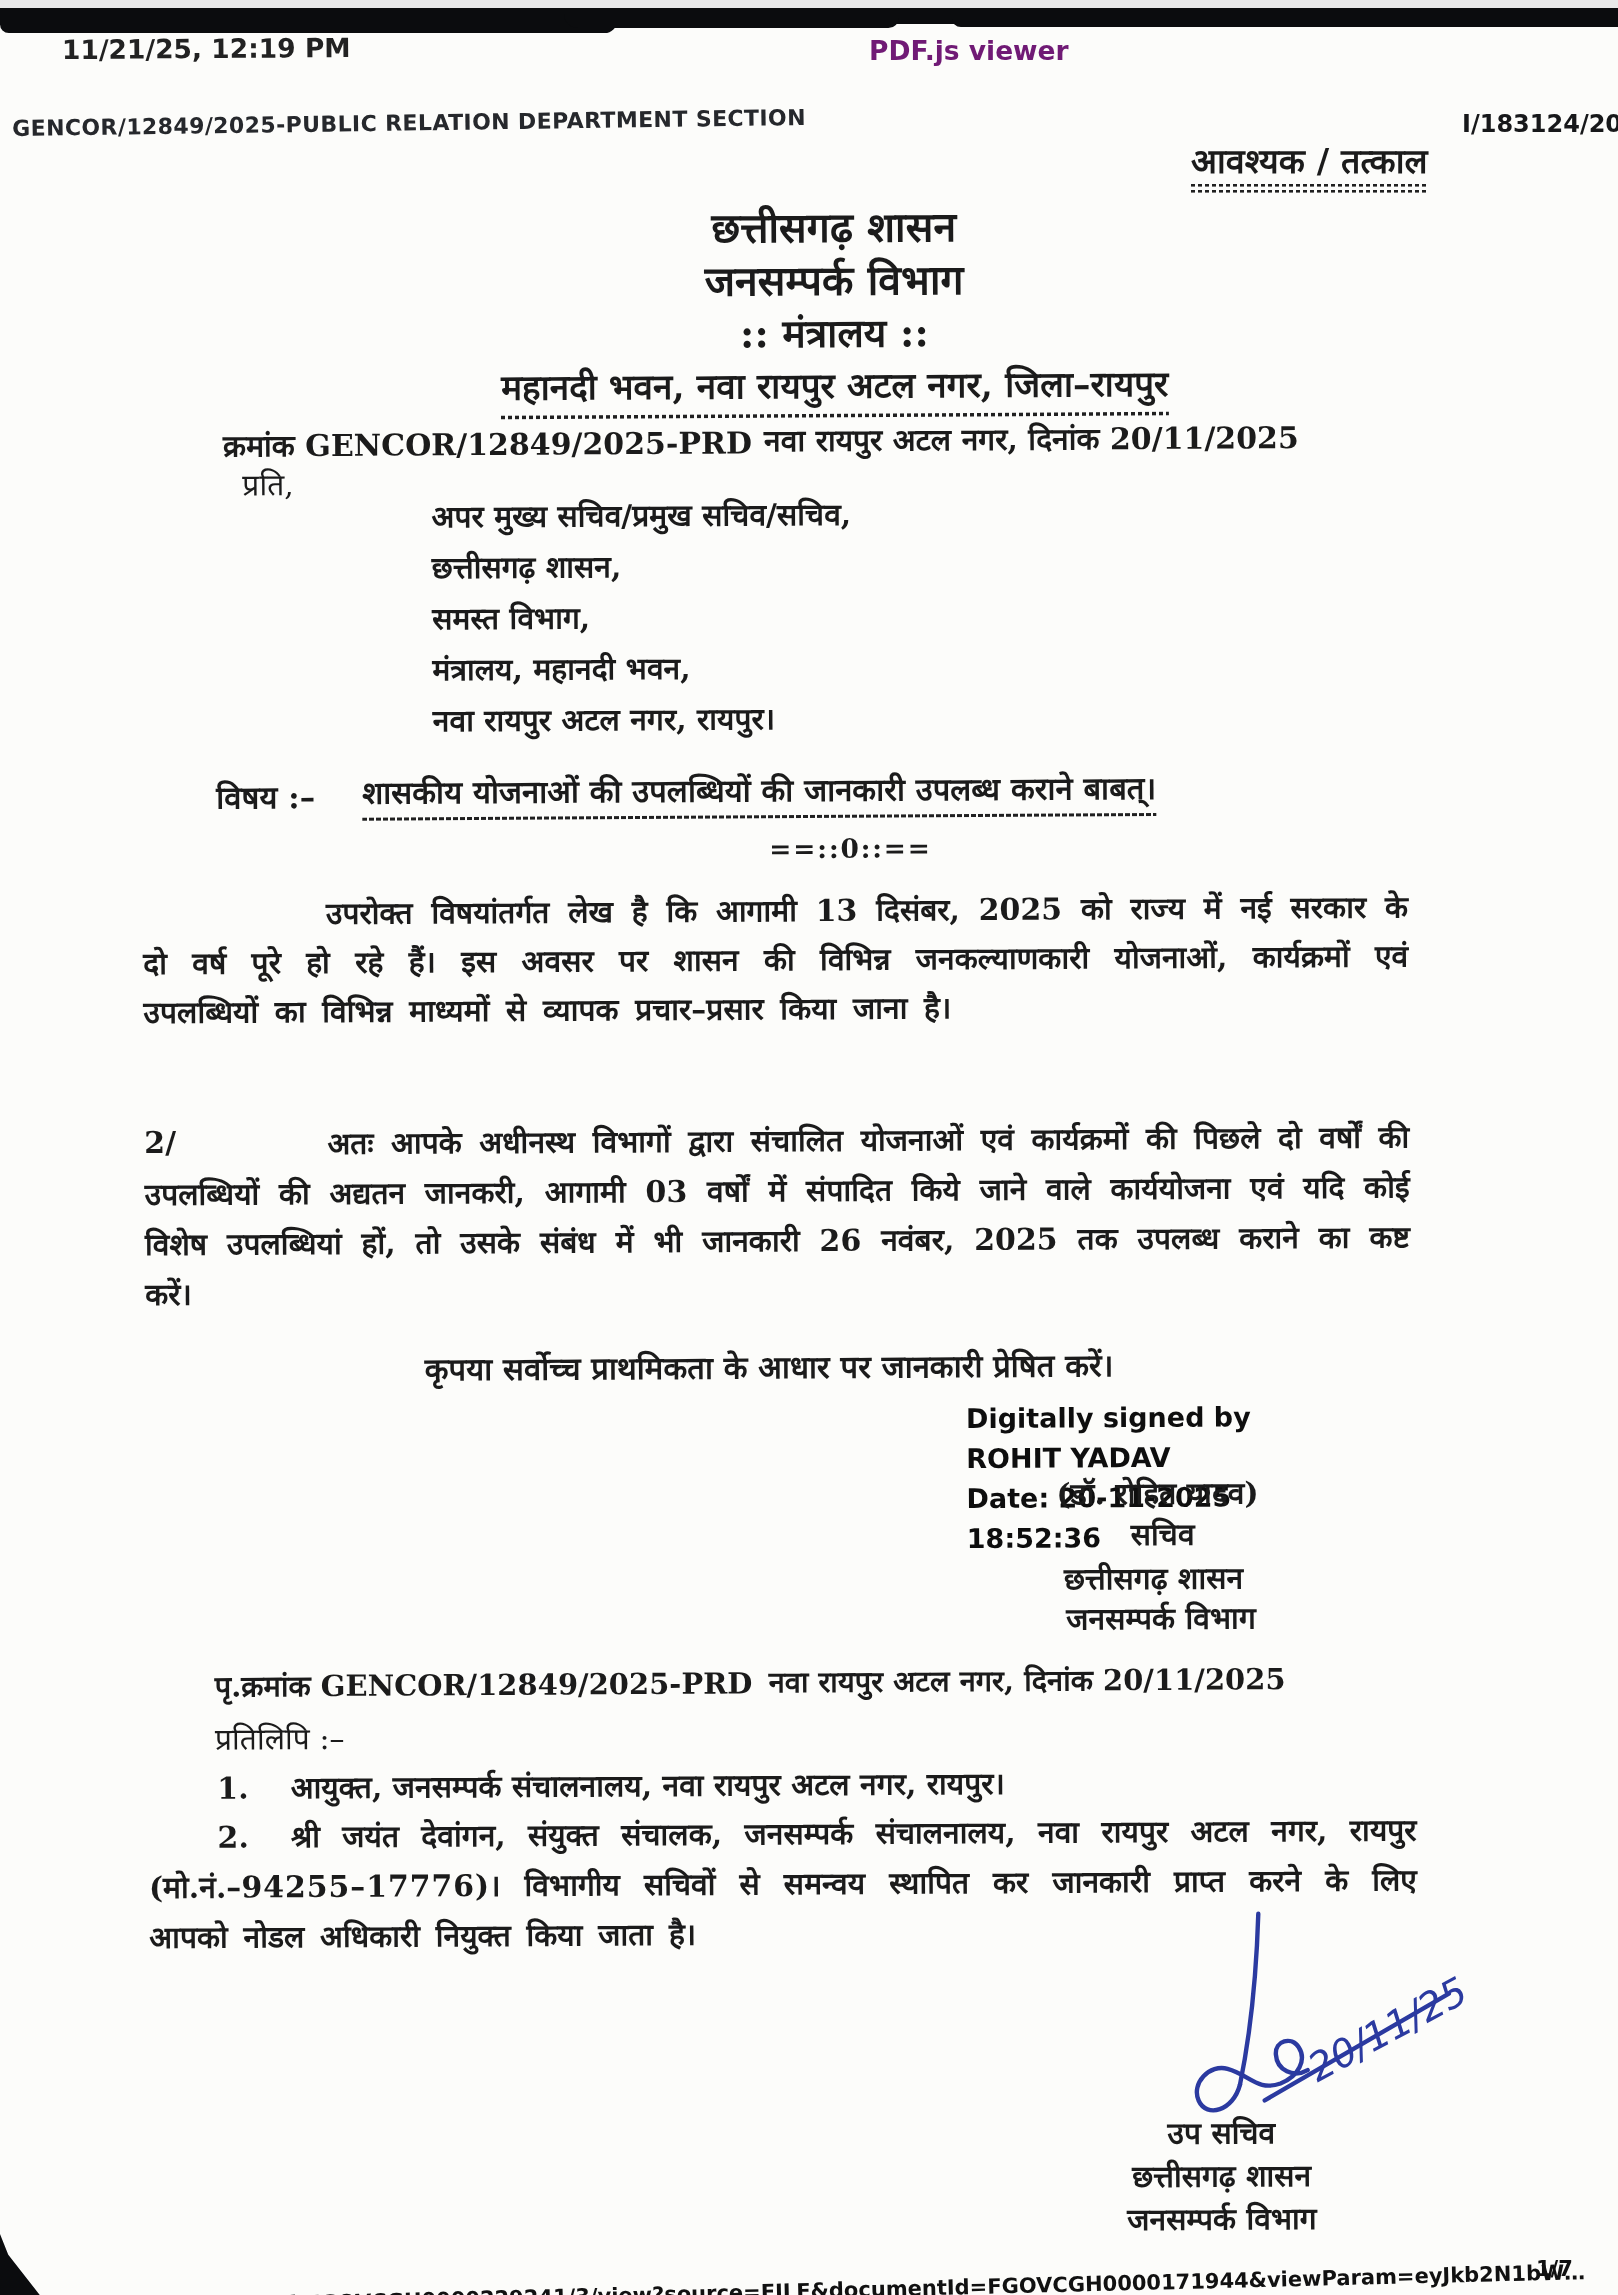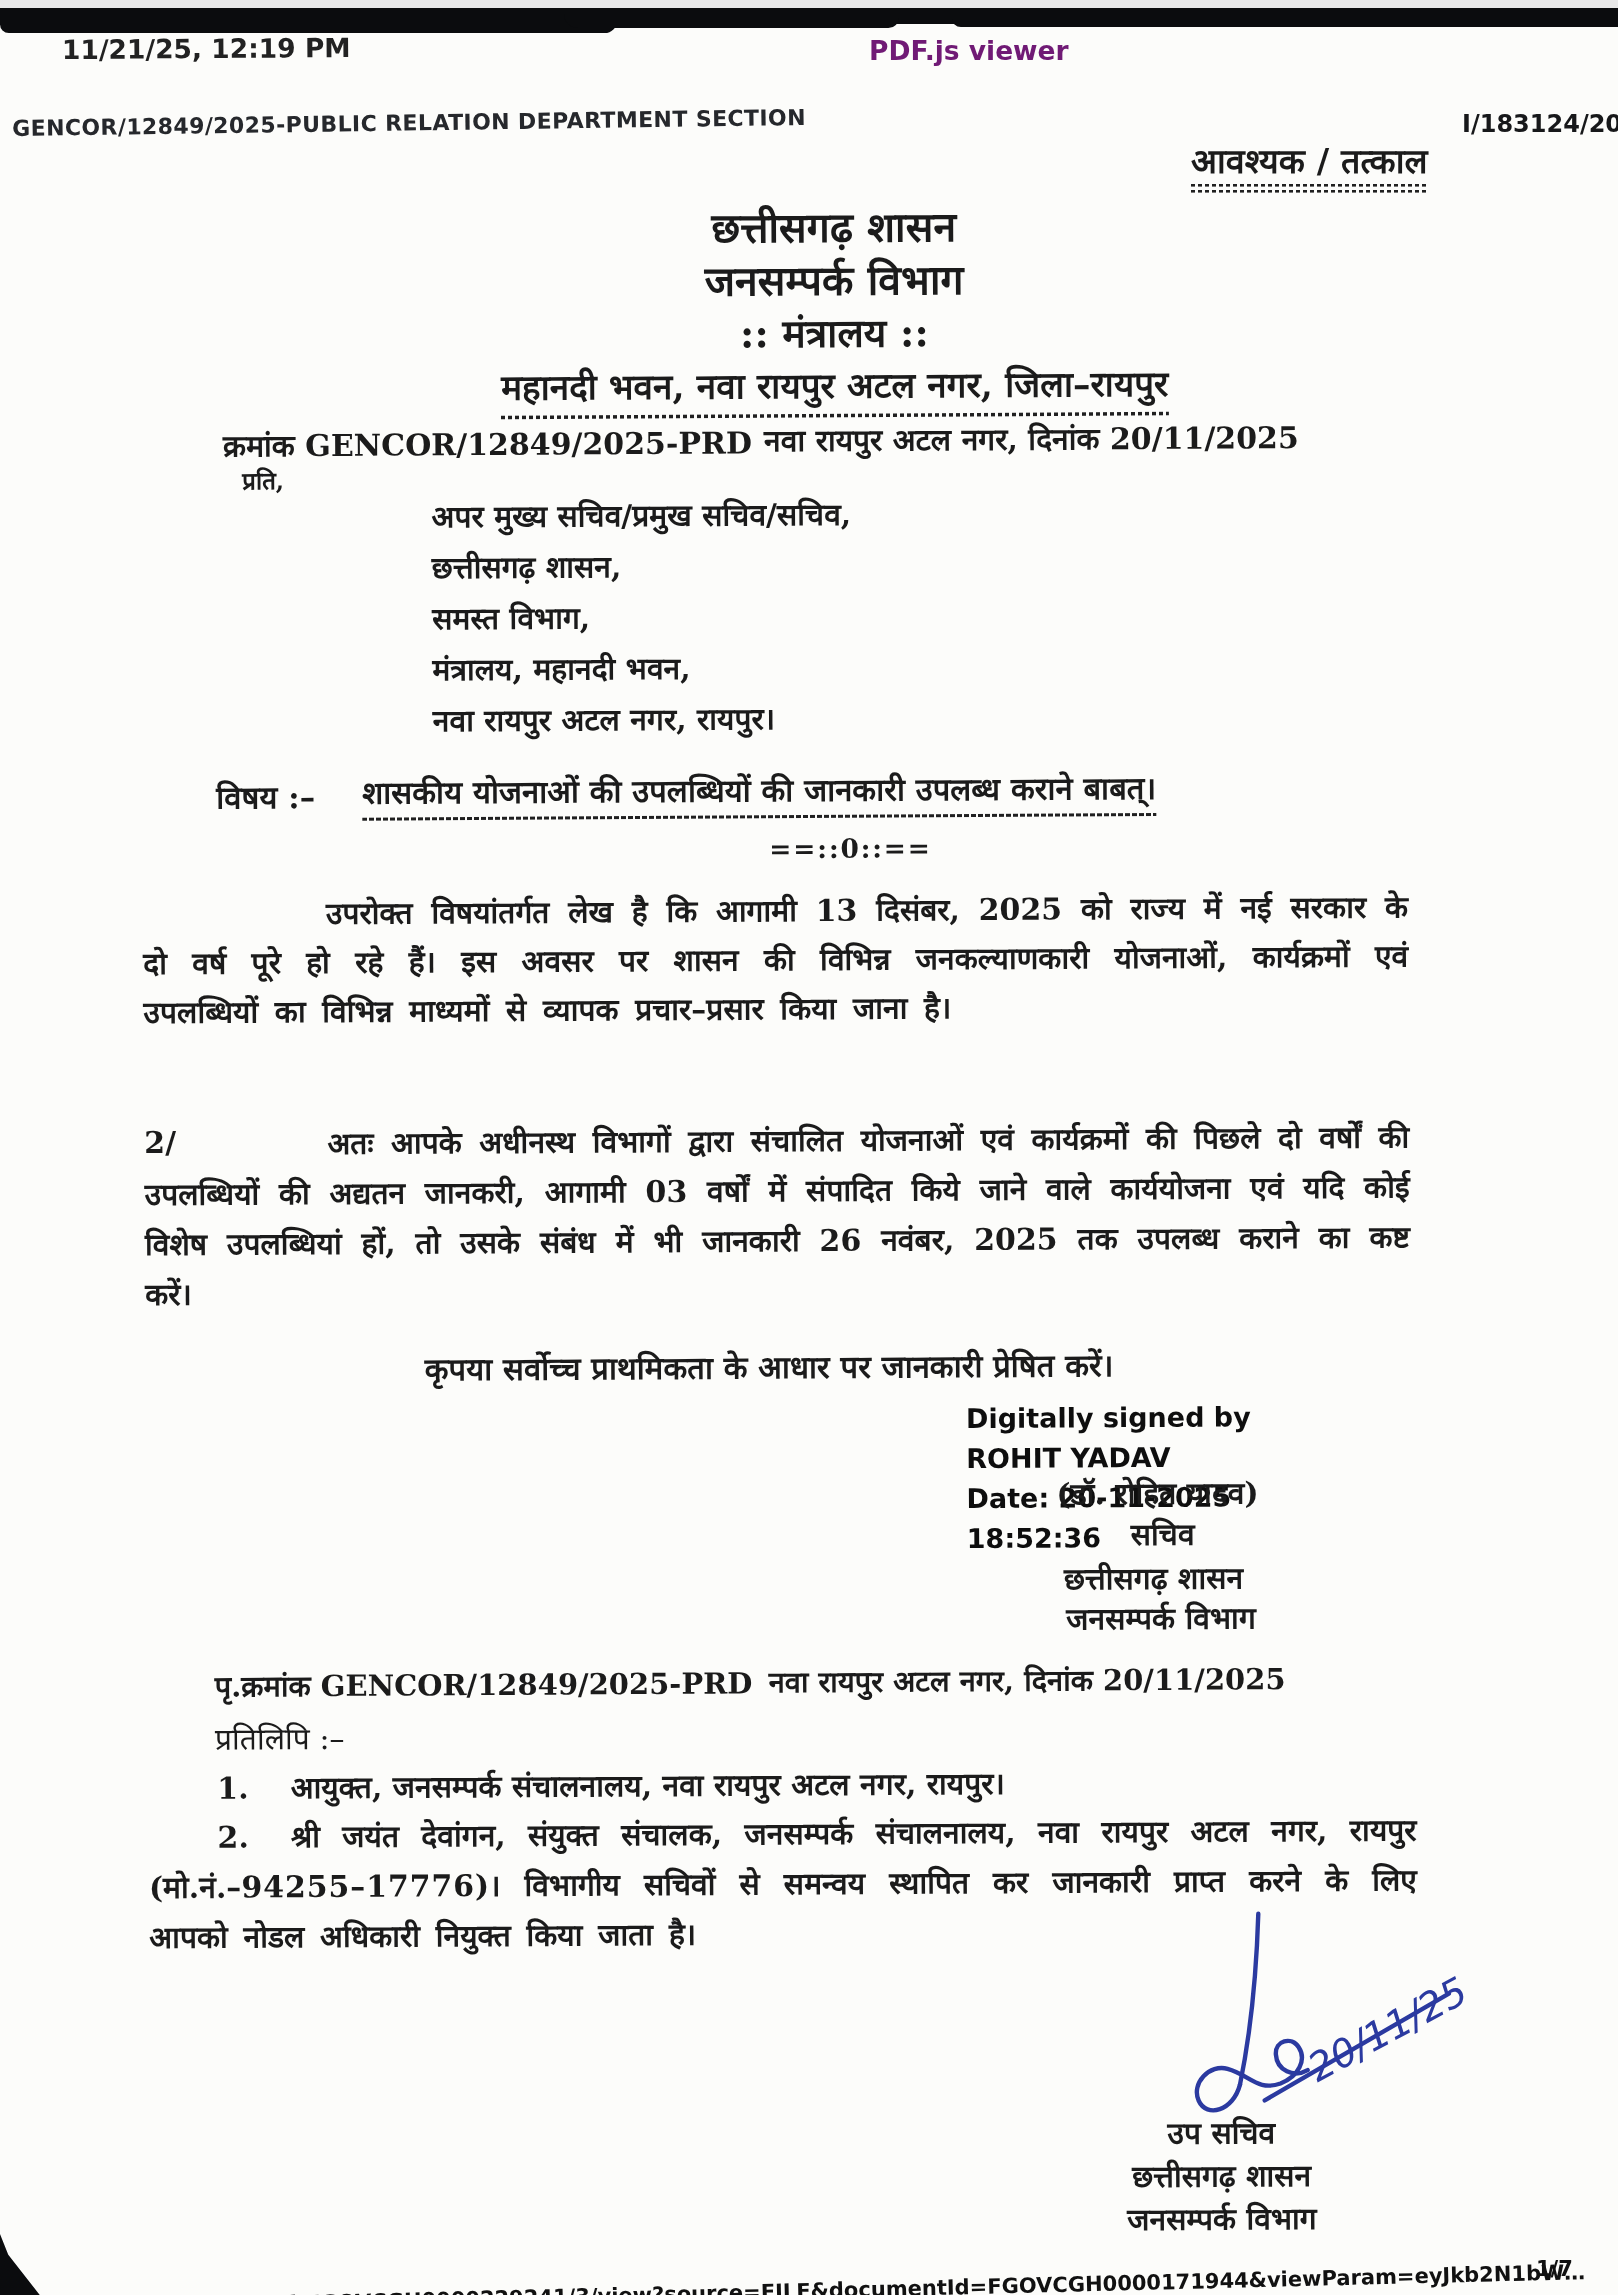--- a/index.html
+++ b/index.html
@@ -40,21 +40,21 @@
   
   .doc { position:absolute; inset:0; transform:rotate(-0.35deg); transform-origin:50% 40%; }
   .title-block { position:absolute; top:194px; left:0; width:1676px; text-align:center; font-weight:700; }
   .t1 { font-size:41px; line-height:53px; }
   .t2 { font-size:41px; line-height:53px; }
   .t3 { font-size:39px; line-height:51px; }
   .t4 { font-size:35px; line-height:49px; display:inline-block; margin-top:1.8px; }
 
   .ref-no    { position:absolute; top:413px; left:226px; font-size:30px; font-weight:700; white-space:nowrap; }
   .ref-place { position:absolute; top:411px; left:767px; font-size:30px; font-weight:700; white-space:nowrap; }
-  .to-label  { position:absolute; top:452px; left:245px; font-size:24px; font-weight:700; }
+  .to-label  { position:absolute; top:452px; left:245px; font-size:30px; font-weight:400; }
   .addr      { position:absolute; top:481px; left:434px; font-size:30px; font-weight:600; line-height:51px; white-space:nowrap; }
 
   .subj-label { position:absolute; top:764px; left:217px; font-size:31px; font-weight:700; }
   .subj-text  { position:absolute; top:760px; left:363px; font-size:31px; font-weight:700; white-space:nowrap; }
   .separator  { position:absolute; top:825px; left:0; width:1702px; text-align:center; font-size:26.5px; font-weight:700; letter-spacing:1.8px; }
 
   .para { position:absolute; left:143px; width:1265px; font-size:30px; font-weight:600; line-height:49px;
           text-align:justify; word-spacing:6.2px; }
   .para1 { top:878px;  text-indent:183px; }
   .para2 { top:1108px; text-indent:183px; line-height:50px; }

